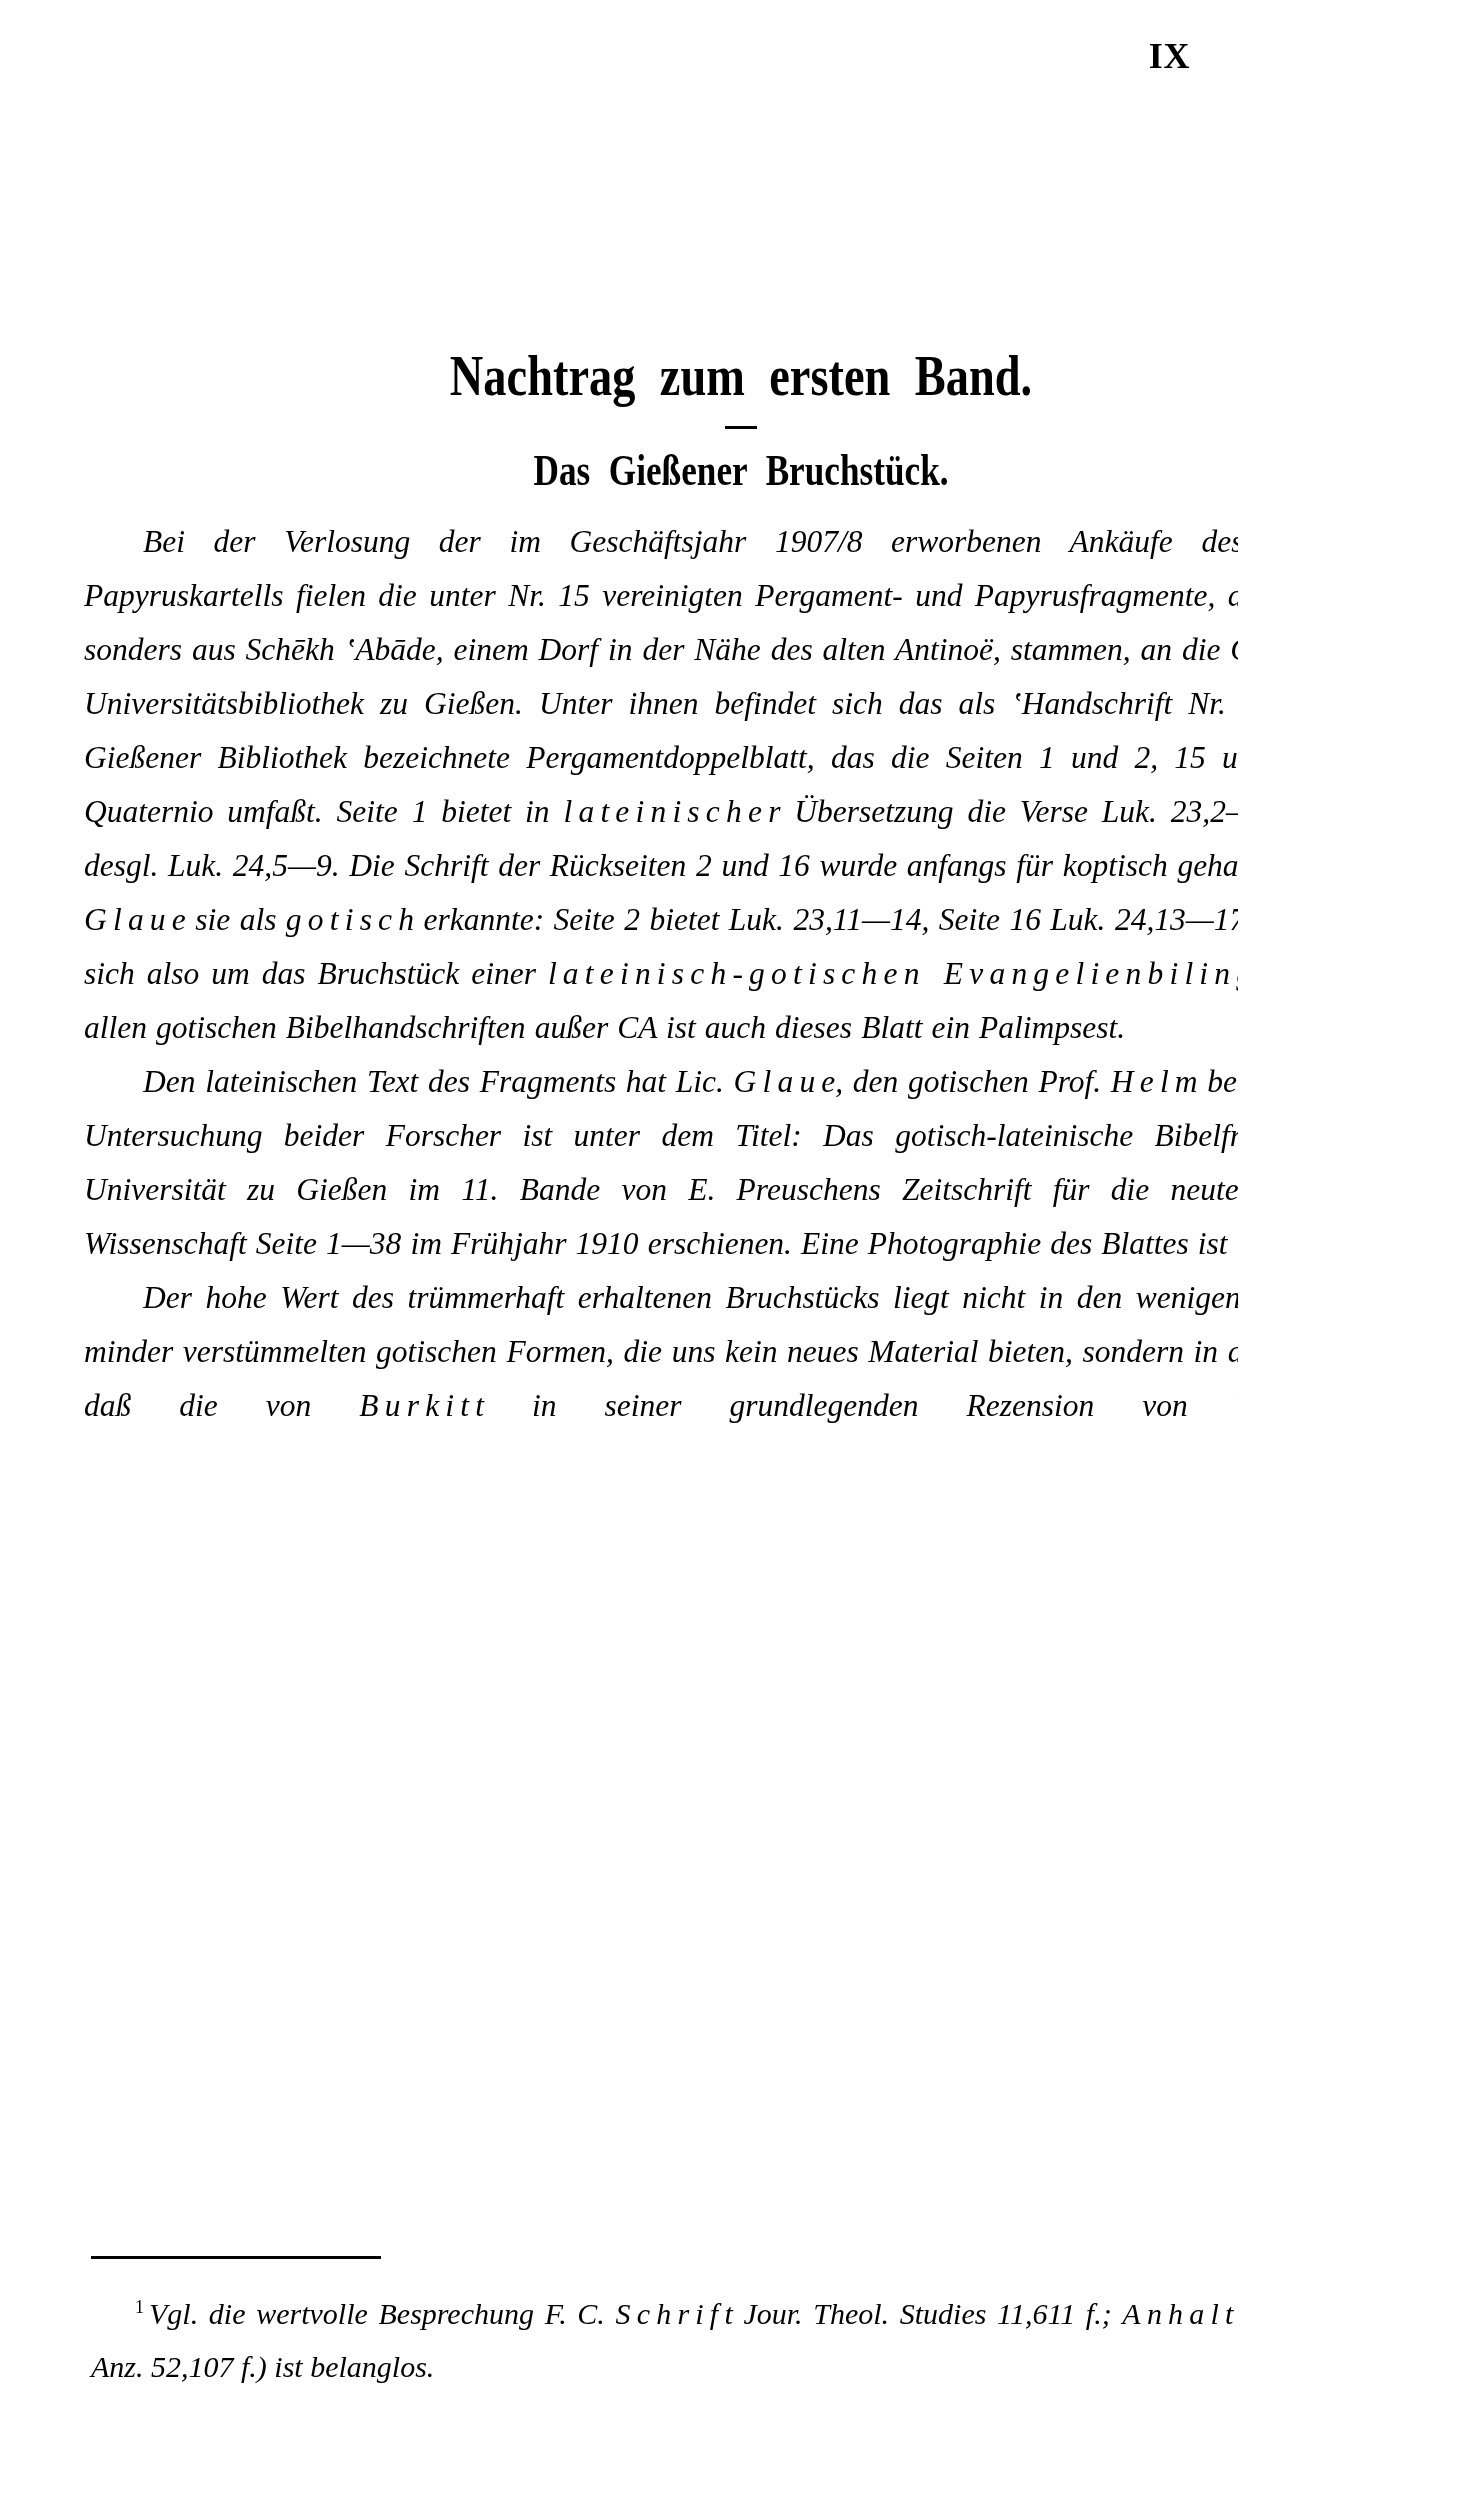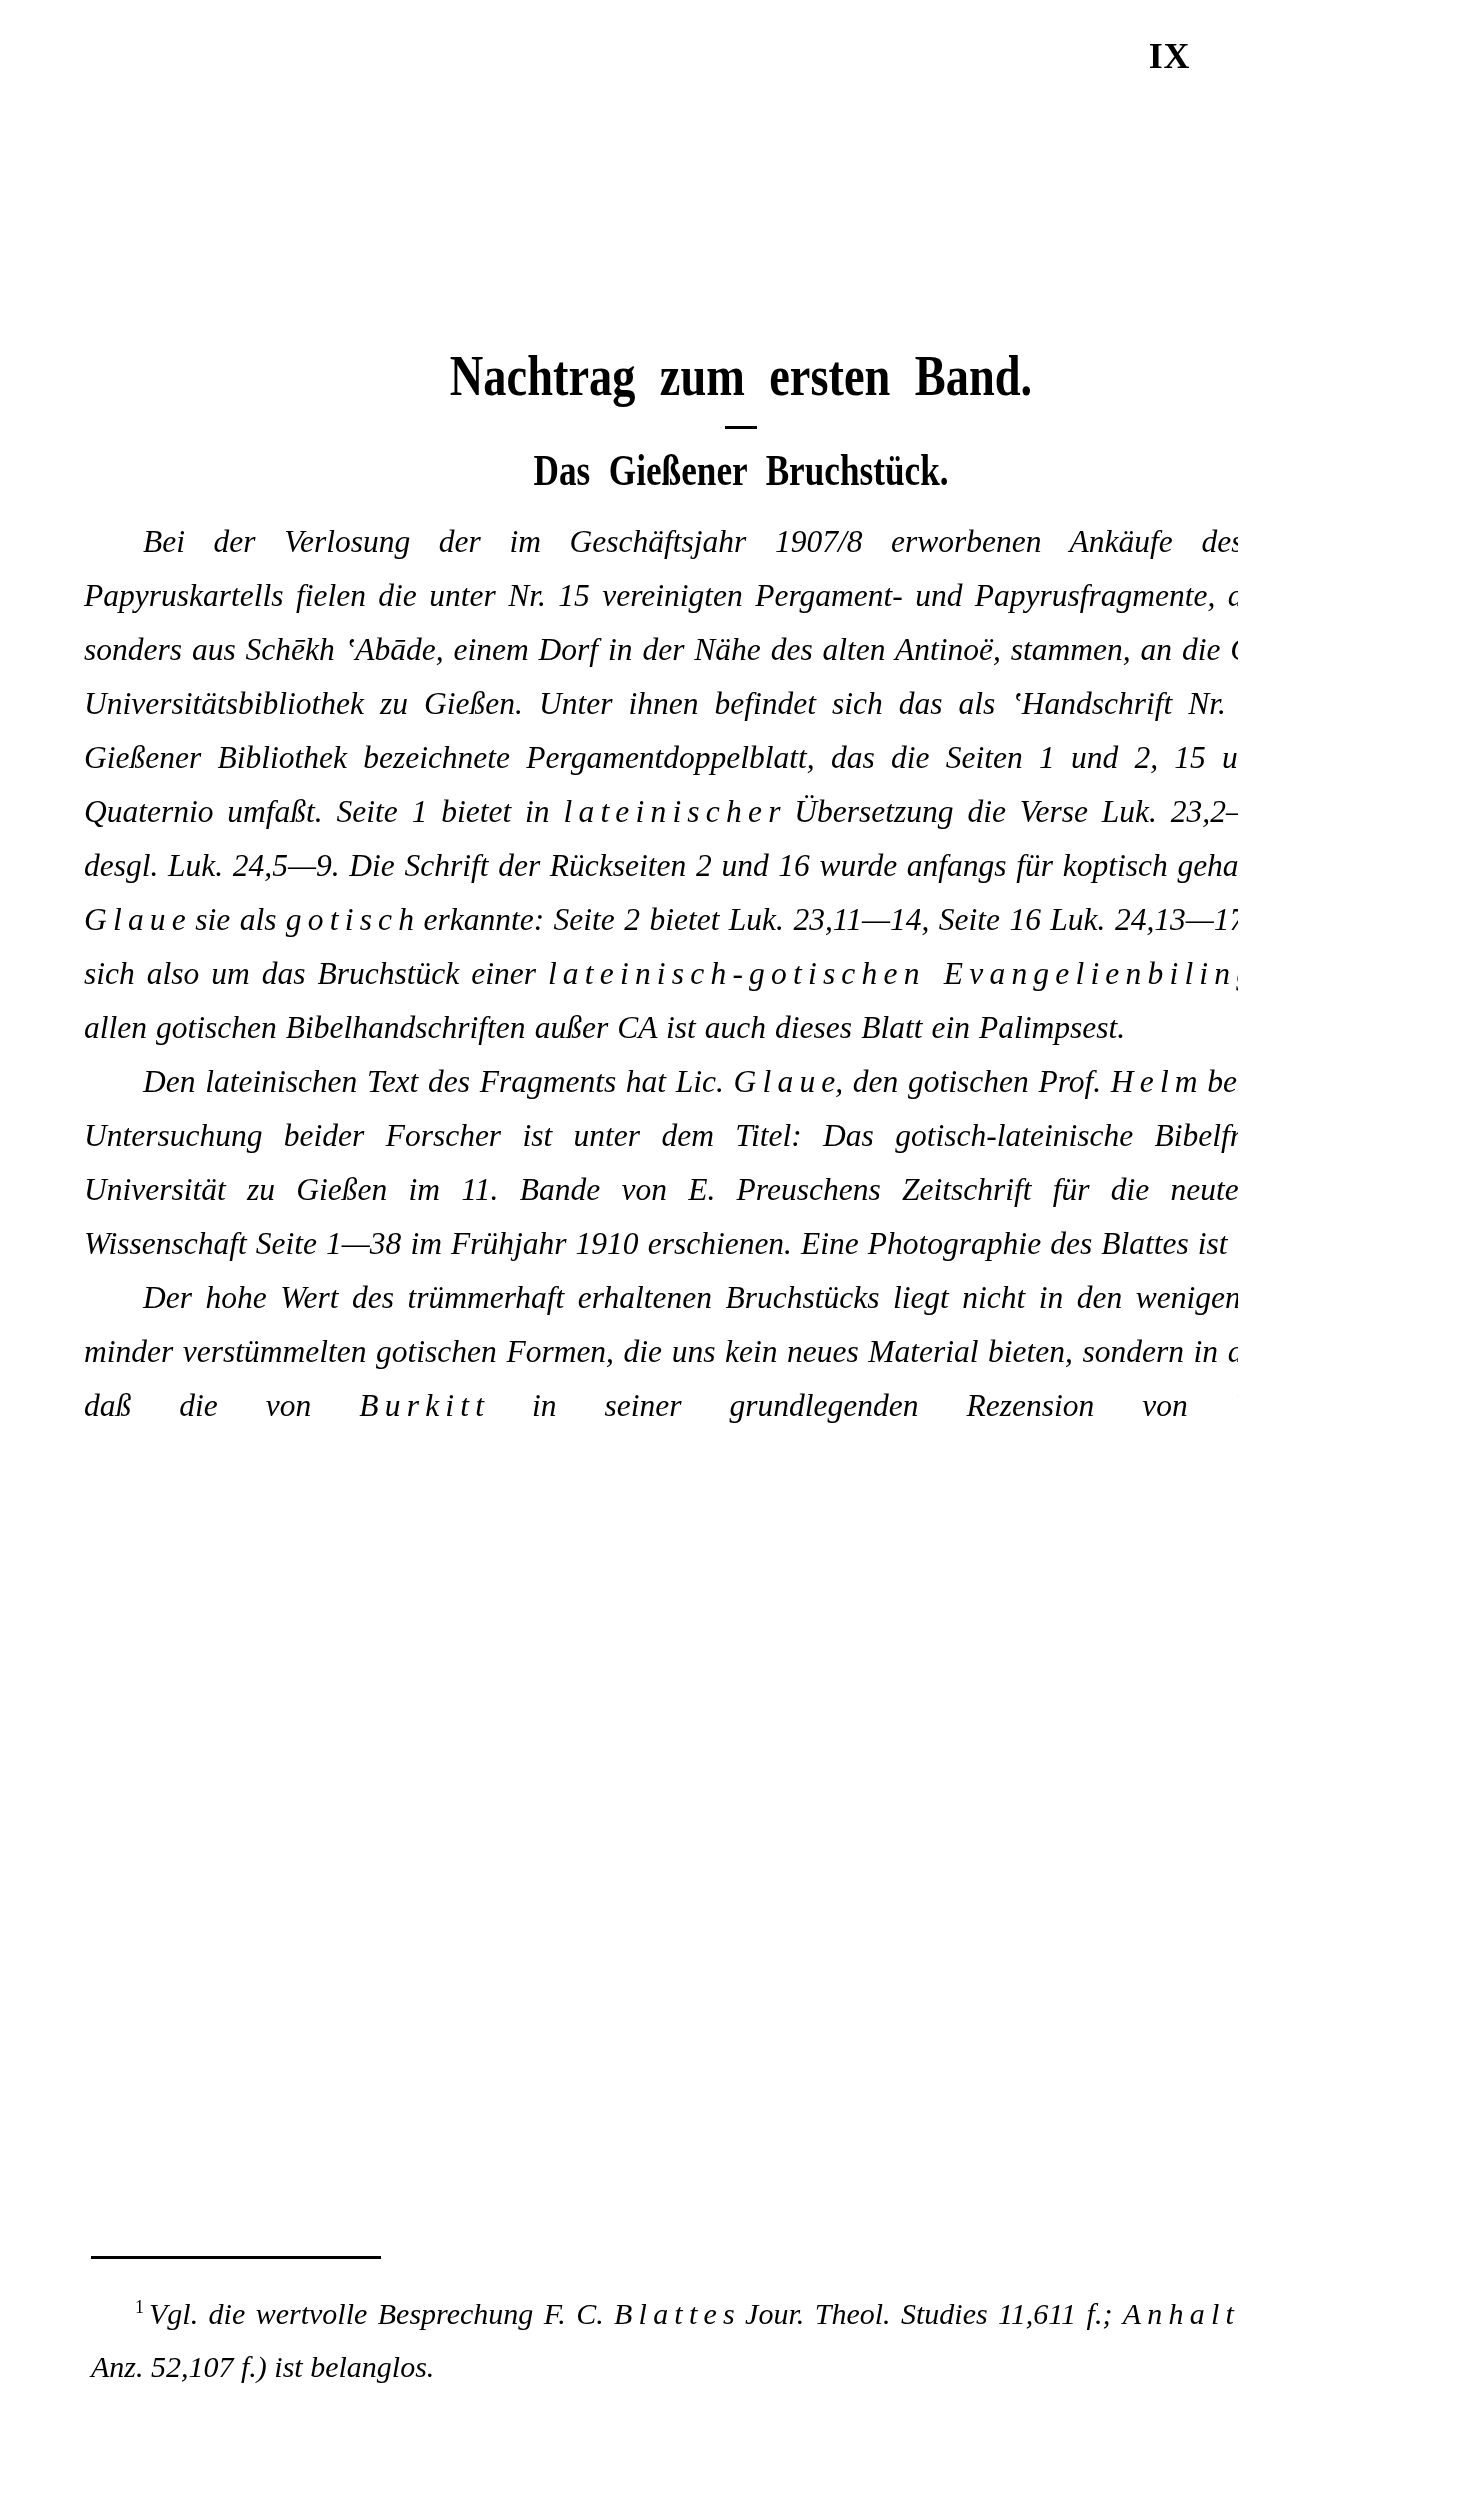--- a/index.html
+++ b/index.html
@@ -158,17 +158,17 @@
     <h2 class="subtitle">Das Gießener Bruchstück.</h2>
 
     <p class="body">Bei der Verlosung der im Geschäftsjahr 1907/8 erworbenen Ankäufe des deutschen Papyruskartells fielen die unter Nr. 15 vereinigten Pergament- und Papyrusfragmente, die samt und sonders aus Schēkh ʽAbāde, einem Dorf in der Nähe des alten Antinoë, stammen, an die Großherzogl. Universitätsbibliothek zu Gießen. Unter ihnen befindet sich das als ʽHandschrift Nr. 651/20ʼ der Gießener Bibliothek bezeichnete Pergamentdoppelblatt, das die Seiten 1 und 2, 15 und 16 eines Quaternio umfaßt. Seite 1 bietet in <span class="sp">lateinischer</span> Übersetzung die Verse Luk. 23,2—6, Seite 15 desgl. Luk. 24,5—9. Die Schrift der Rückseiten 2 und 16 wurde anfangs für koptisch gehalten, bis Lic. <span class="sp">Glaue</span> sie als <span class="sp">gotisch</span> erkannte: Seite 2 bietet Luk. 23,11—14, Seite 16 Luk. 24,13—17. Es handelt sich also um das Bruchstück einer <span class="sp">lateinisch-gotischen Evangelienbilingue</span>. Gleich allen gotischen Bibelhandschriften außer CA ist auch dieses Blatt ein Palimpsest.</p>
     <p class="body">Den lateinischen Text des Fragments hat Lic. <span class="sp">Glaue</span>, den gotischen Prof. <span class="sp">Helm</span> bearbeitet. Die Untersuchung beider Forscher ist unter dem Titel: Das gotisch-lateinische Bibelfragment der Universität zu Gießen im 11. Bande von E. Preuschens Zeitschrift für die neutestamentliche Wissenschaft Seite 1—38 im Frühjahr 1910 erschienen. Eine Photographie des Blattes ist beigegeben.<sup class="fnref">1</sup></p>
     <p class="body last">Der hohe Wert des trümmerhaft erhaltenen Bruchstücks liegt nicht in den wenigen, mehr oder minder verstümmelten gotischen Formen, die uns kein neues Material bieten, sondern in der Tatsache, daß die von <span class="sp">Burkitt</span> in seiner grundlegenden Rezension von Wordsworth-</p>
 
   </div>
 
   <div class="footnote-zone">
     <div class="fn-rule"></div>
-    <p class="footnote"><span class="fnnum">1</span><span>Vgl. die wertvolle Besprechung F. C. <span class="sp">Blattes</span> Jour. Theol. Studies 11,611 f.; <span class="sp">Anhalt</span> Anzeige (HZ. Anz. 52,107 f.) ist belanglos.</span></p>
+    <p class="footnote"><span class="fnnum">1</span><span>Vgl. die wertvolle Besprechung F. C. <span class="sp">Schrift</span> Jour. Theol. Studies 11,611 f.; <span class="sp">Anhalt</span> Anzeige (HZ. Anz. 52,107 f.) ist belanglos.</span></p>
   </div>
 
 </div>
 
 
 </body></html>

